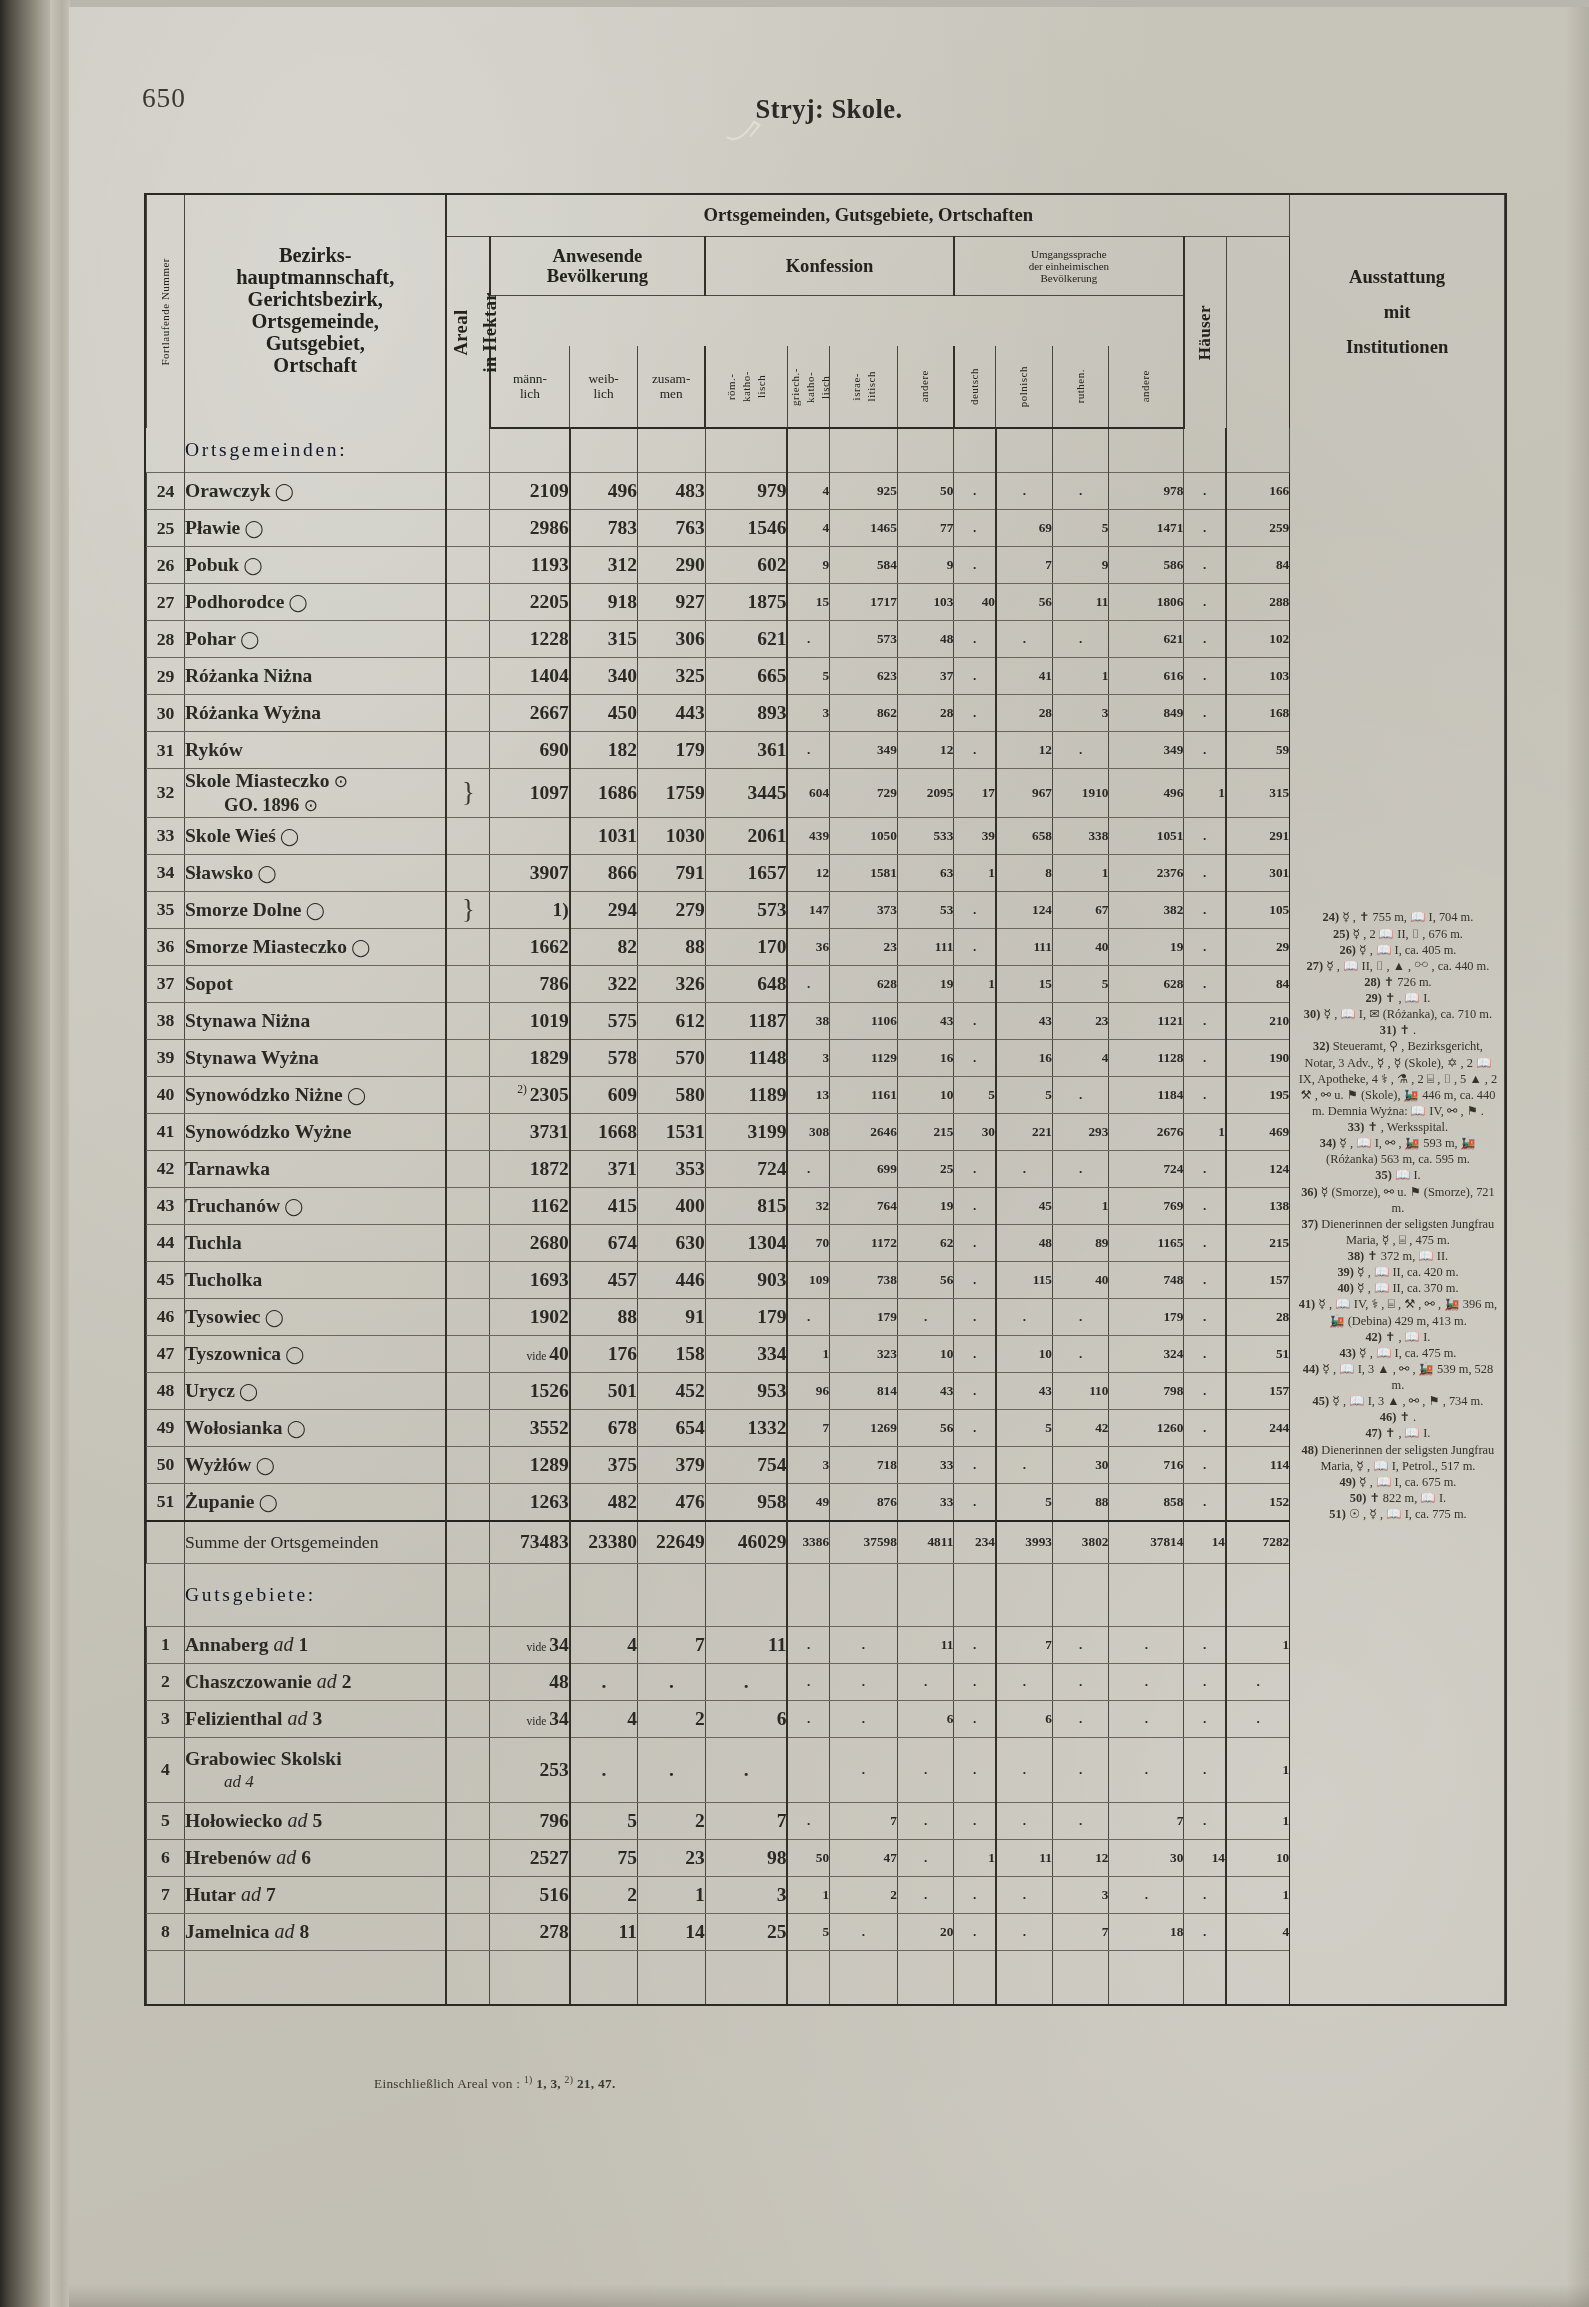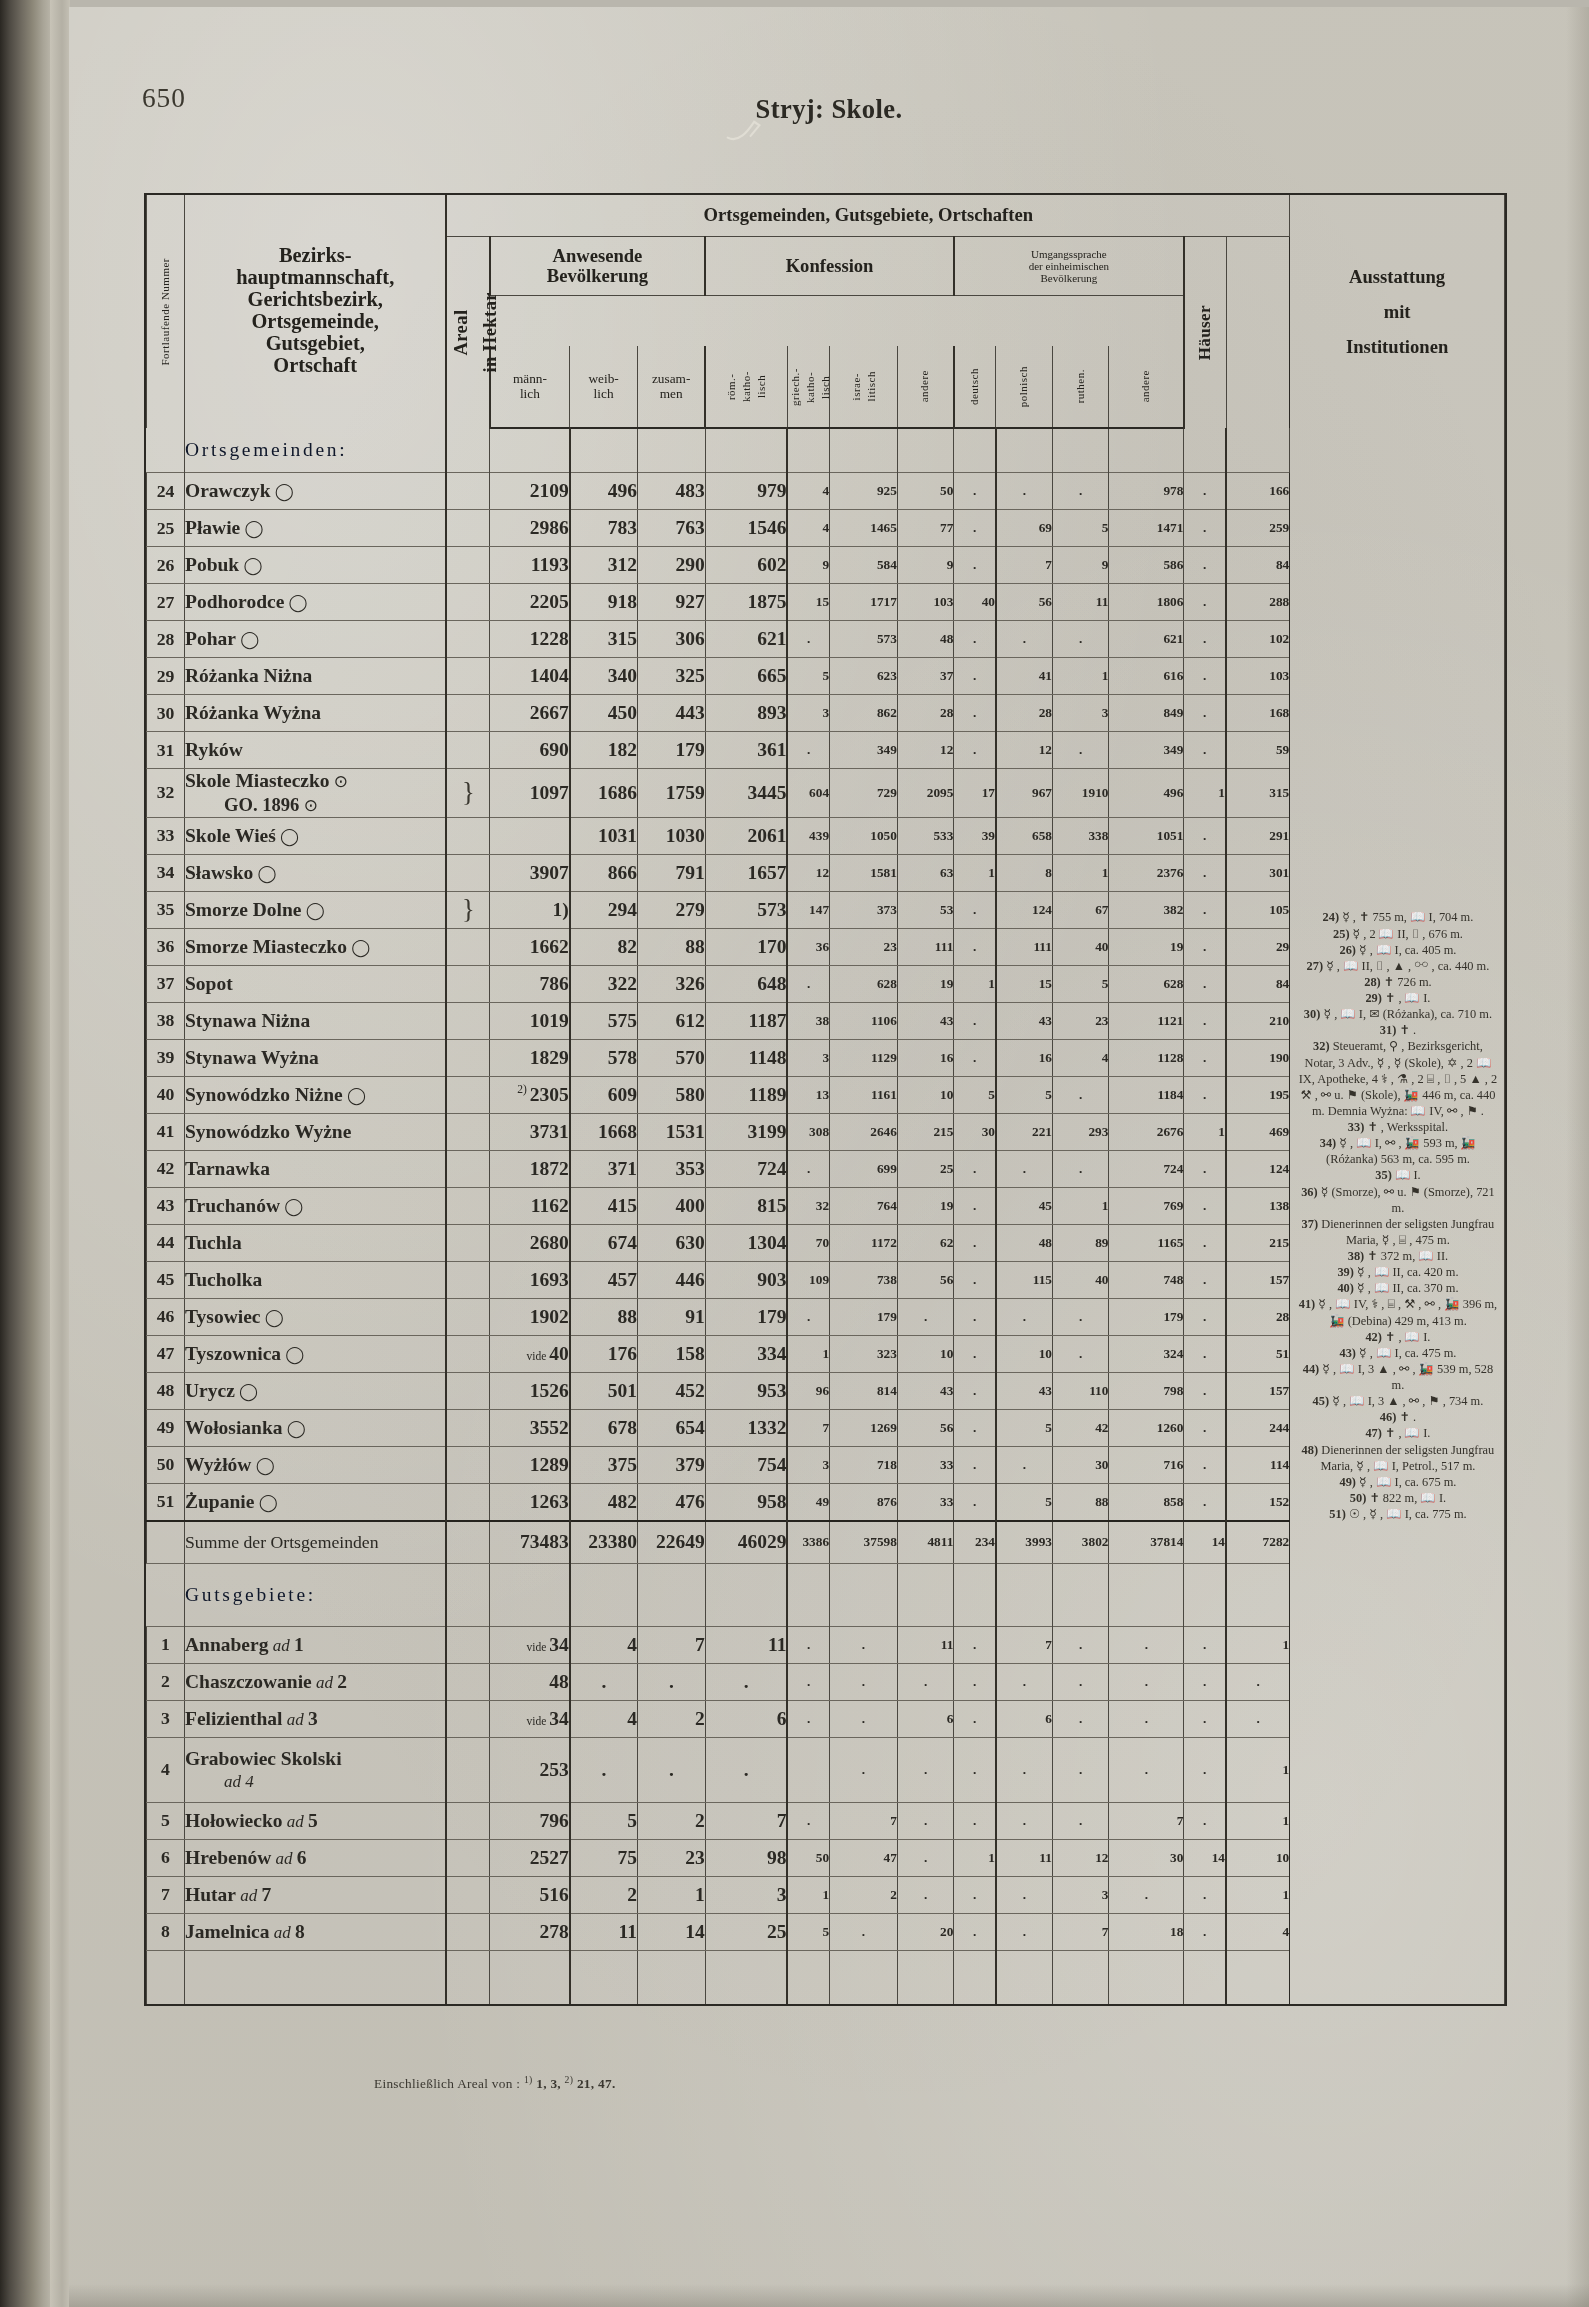--- a/index.html
+++ b/index.html
@@ -104,21 +104,21 @@
   tbody tr td{
     border-top:0.9px solid #6a665d;
     border-bottom:0.9px solid #6a665d;
     height:36px;
   }
   td.num{font-size:19.5px;text-align:right;padding-right:6.2px;font-weight:bold;}
   td.numsm{font-size:13.3px;text-align:right;padding-right:6.2px;font-weight:bold;}
   td.idx{font-size:17.7px;text-align:center;font-weight:bold;width:37px;}
   td.name{font-size:19.5px;font-weight:bold;padding-left:16px;white-space:nowrap;}
   td.name .circ{font-weight:normal;font-size:17px;}
-  td.name .ital{font-style:italic;font-weight:normal;font-size:17px;}
+  td.name .ital{font-style:italic;font-weight:normal;font-size:20px;}
   .sub2{display:block;padding-left:39px;font-size:18.6px;}
   .dot{display:inline-block;width:100%;text-align:center;font-weight:bold;}
   .vide{font-size:11.5px;font-weight:normal;}
   .fnref{font-size:11.5px;font-weight:normal;vertical-align:super;}
 
   .section-label{
     font-size:19.5px;letter-spacing:2.7px;font-weight:normal;
     padding-left:32px;color:#0f172a;
   }
   tr.norule td{border-top:none;border-bottom:none;}

